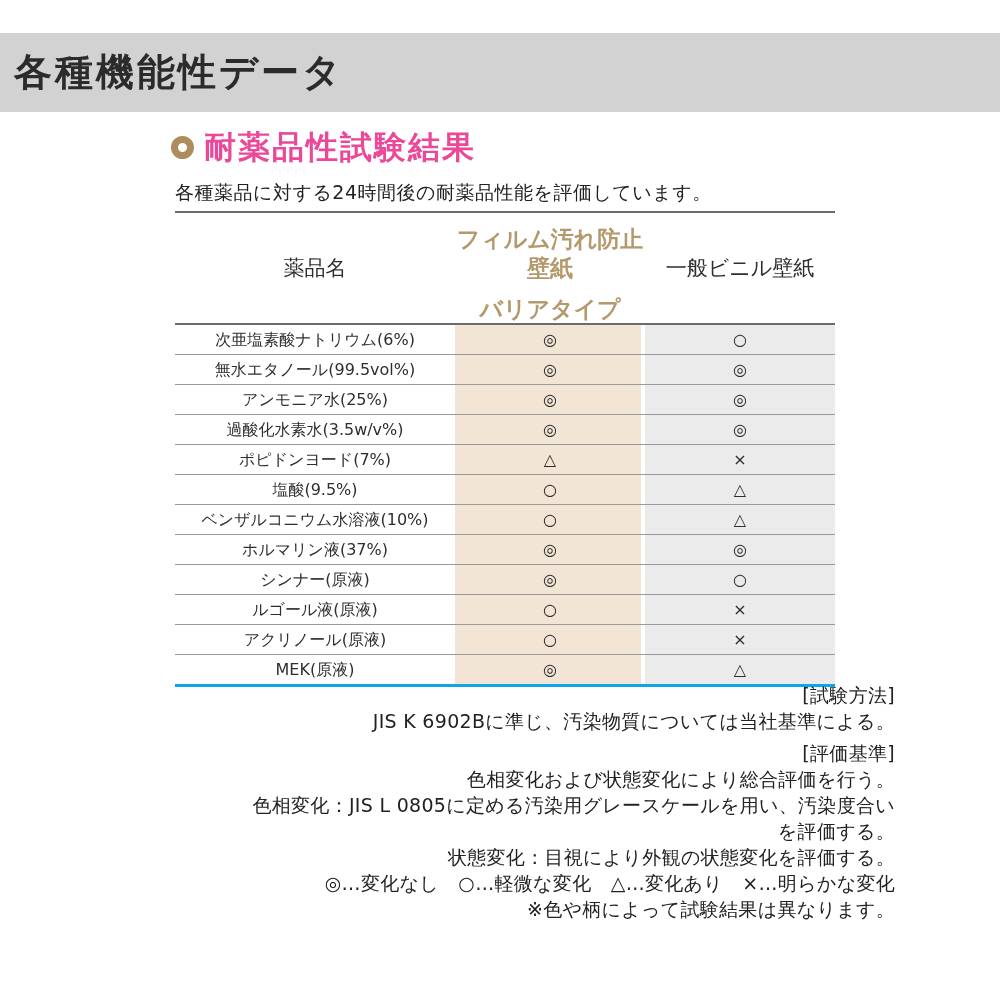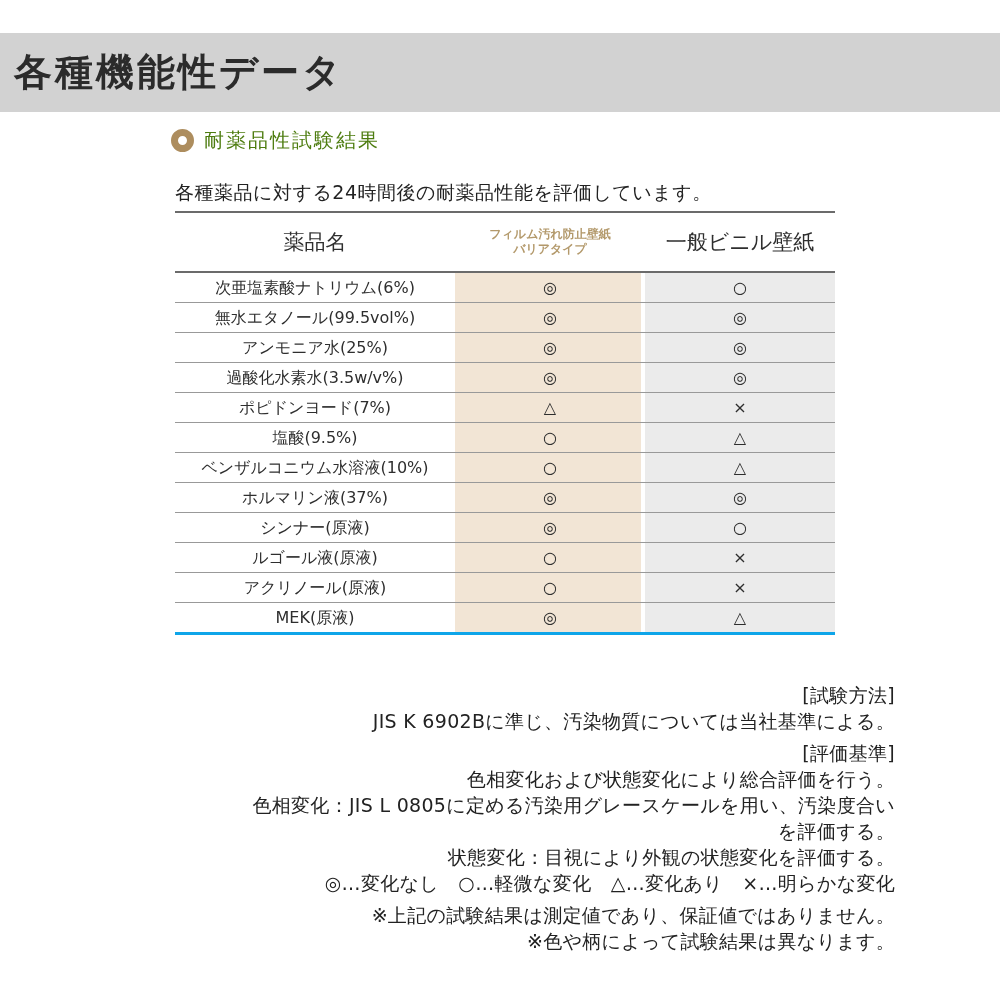--- a/index.html
+++ b/index.html
@@ -44,23 +44,23 @@
   }
   .donut-icon {
     width: 9px;
     height: 9px;
     border: 7px solid #ad8d5e;
     border-radius: 50%;
     margin-right: 10px;
     flex: 0 0 auto;
   }
   .section-title {
-    font-size: 20px;
-    font-weight: normal;
-    color: #4d7c0f;
+    font-size: 32px;
+    font-weight: bold;
+    color: #ec4899;
     letter-spacing: 2px;
     line-height: 1.2;
   }
   .section-subtitle {
     position: absolute;
     top: 172px;
     left: 175px;
     font-size: 19px;
     color: #222222;
     letter-spacing: 0.5px;
@@ -85,24 +85,25 @@
     border-bottom: 2px solid #6b6b6b;
     text-align: center;
     vertical-align: middle;
     font-weight: normal;
     font-size: 21px;
     color: #2e2e2e;
     background: #ffffff;
     padding: 0;
   }
   th.h-film div {
-    font-size: 12px;
+    font-size: 23px;
     font-weight: bold;
     color: #b3996b;
     line-height: 1.25;
+    margin-top: 12px;
   }
   table.results tbody td {
     height: 29px;
     border-top: 1px solid #999999;
     text-align: center;
     vertical-align: middle;
     font-size: 16px;
     color: #2e2e2e;
     padding: 0;
     line-height: 29px;
@@ -243,17 +244,16 @@
 
   <div class="notes">
     <div class="line">[試験方法]</div>
     <div class="line">JIS K 6902Bに準じ、汚染物質については当社基準による。</div>
     <div class="line gap-before">[評価基準]</div>
     <div class="line">色相変化および状態変化により総合評価を行う。</div>
     <div class="line">色相変化：JIS L 0805に定める汚染用グレースケールを用い、汚染度合い</div>
     <div class="line indented">を評価する。</div>
     <div class="line">状態変化：目視により外観の状態変化を評価する。</div>
     <div class="line">◎…変化なし　○…軽微な変化　△…変化あり　×…明らかな変化</div>
-    <div class="line gap-before">※上記の試験結果は測定値であり、保証値ではありません。</div>
     <div class="line">※色や柄によって試験結果は異なります。</div>
   </div>
 
 </div>
 
 </body></html>

